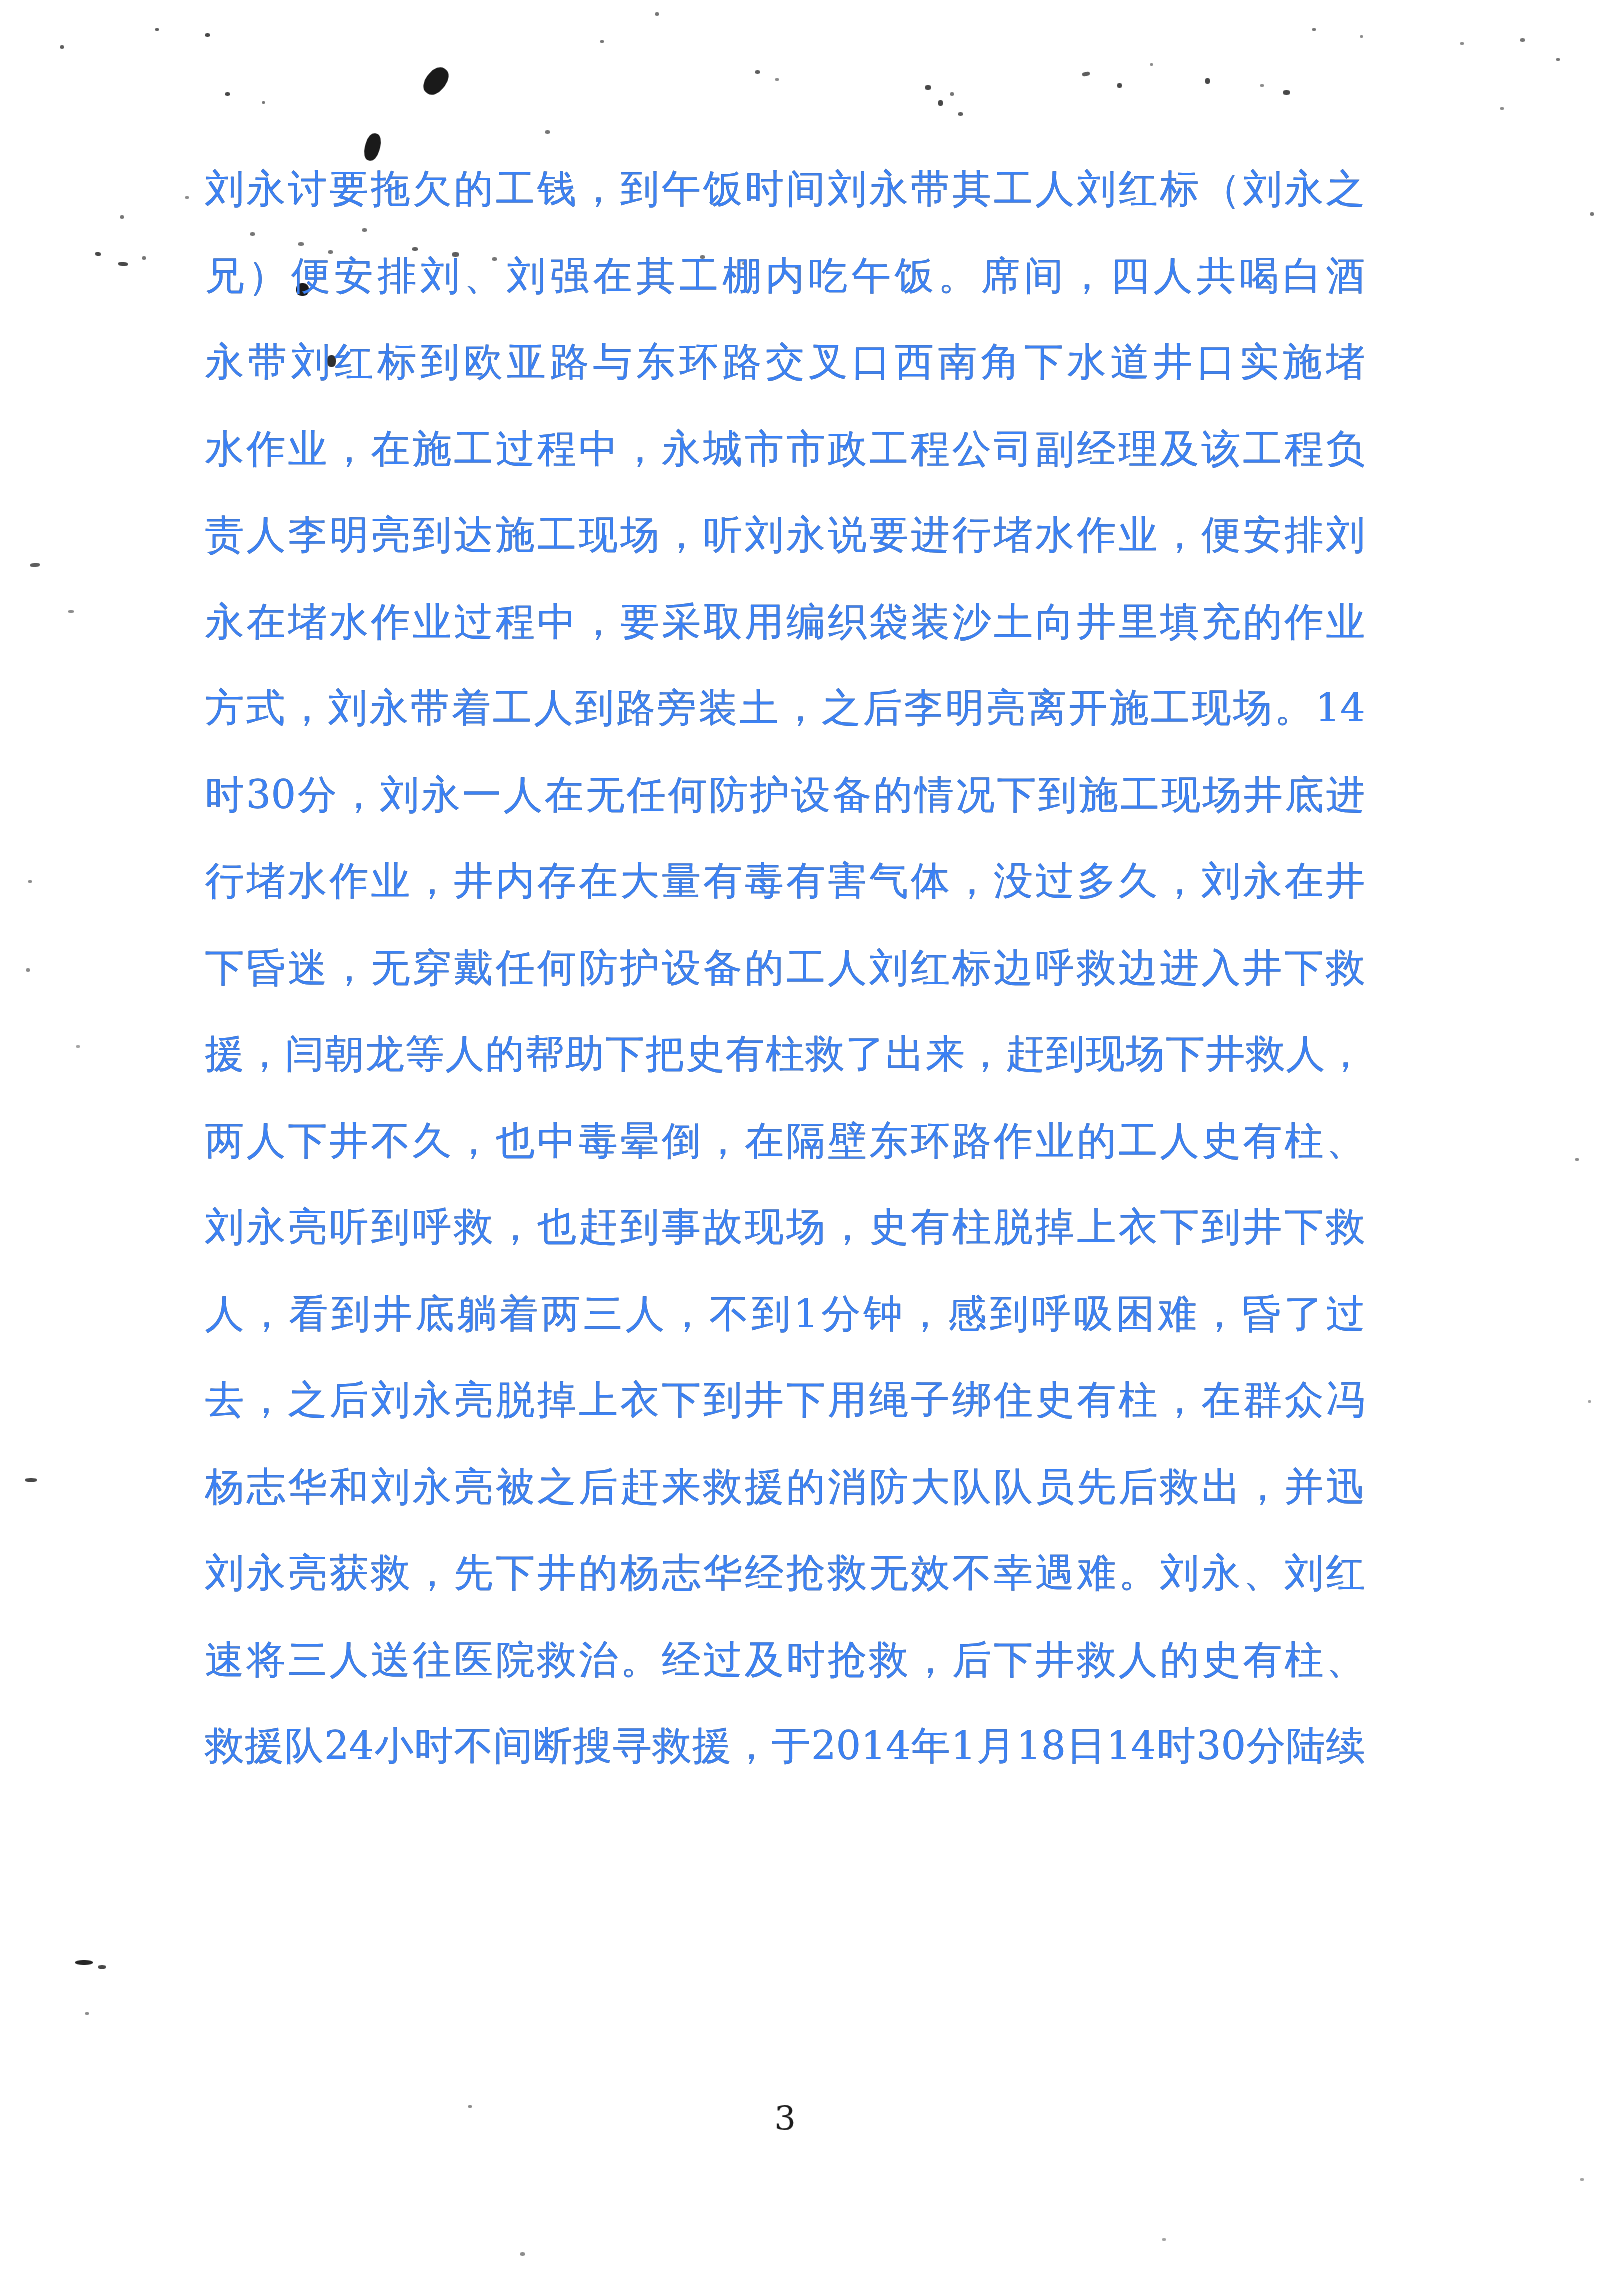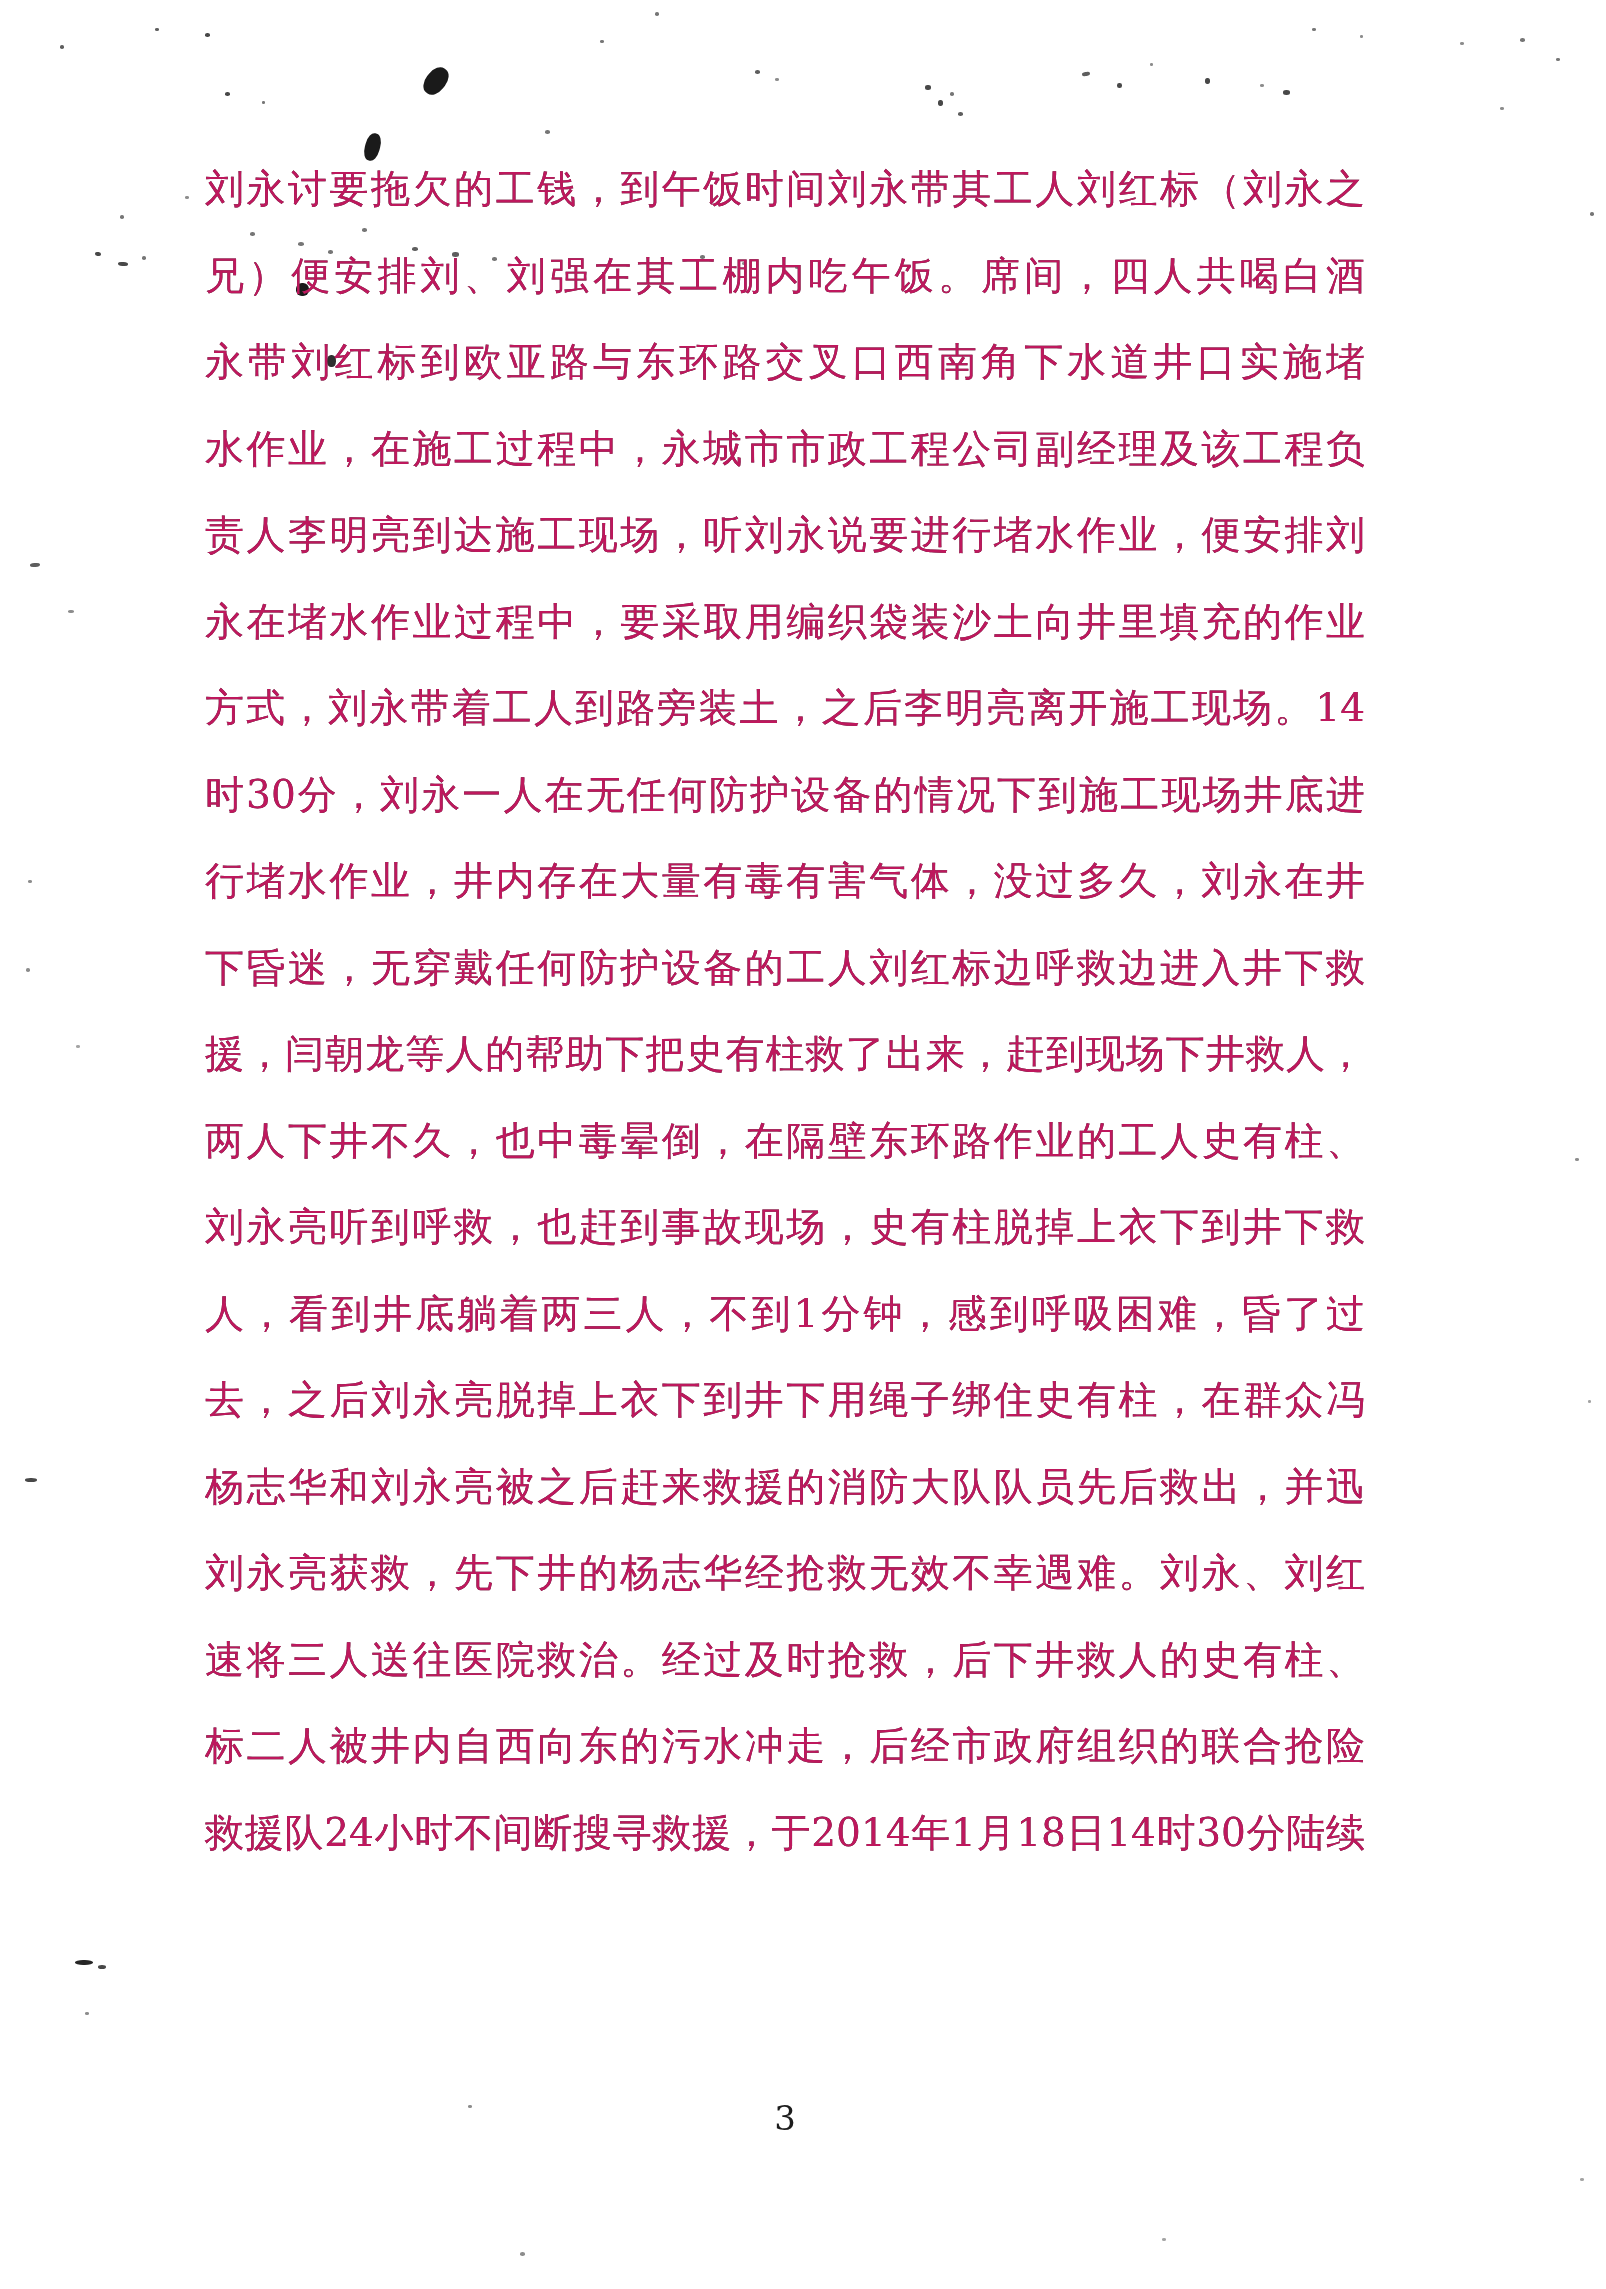--- a/index.html
+++ b/index.html
@@ -23,21 +23,21 @@
     position: absolute;
     left: 205px;
     top: 146px;
     width: 1160px;
   }
   .text-line {
     margin: 0;
     height: 86.5px;
     line-height: 86.5px;
     font-size: 39px;
-    color: #be185d;
+    color: #3b82f6;
     text-align: justify;
     text-align-last: justify;
     -moz-text-align-last: justify;
     word-break: break-all;
     letter-spacing: 0;
     font-weight: 400;
     
     text-shadow: 0 0 0.4px #333;
   }
   .page-number {
@@ -141,19 +141,18 @@
     <p class="text-line">行堵水作业，井内存在大量有毒有害气体，没过多久，刘永在井</p>
     <p class="text-line">下昏迷，无穿戴任何防护设备的工人刘红标边呼救边进入井下救</p>
     <p class="text-line">援，闫朝龙等人的帮助下把史有柱救了出来，赶到现场下井救人，</p>
     <p class="text-line">两人下井不久，也中毒晕倒，在隔壁东环路作业的工人史有柱、</p>
     <p class="text-line">刘永亮听到呼救，也赶到事故现场，史有柱脱掉上衣下到井下救</p>
     <p class="text-line">人，看到井底躺着两三人，不到1分钟，感到呼吸困难，昏了过</p>
     <p class="text-line">去，之后刘永亮脱掉上衣下到井下用绳子绑住史有柱，在群众冯</p>
     <p class="text-line">杨志华和刘永亮被之后赶来救援的消防大队队员先后救出，并迅</p>
     <p class="text-line">刘永亮获救，先下井的杨志华经抢救无效不幸遇难。刘永、刘红</p>
     <p class="text-line">速将三人送往医院救治。经过及时抢救，后下井救人的史有柱、</p>
-    <p class="text-line">标二人被井内自西向东的污水冲走，后经市政府组织的联合抢险</p>
     <p class="text-line">救援队24小时不间断搜寻救援，于2014年1月18日14时30分陆续</p>
   </div>
 
   <div class="page-number">3</div>
 
 </div>
 
 </body></html>

